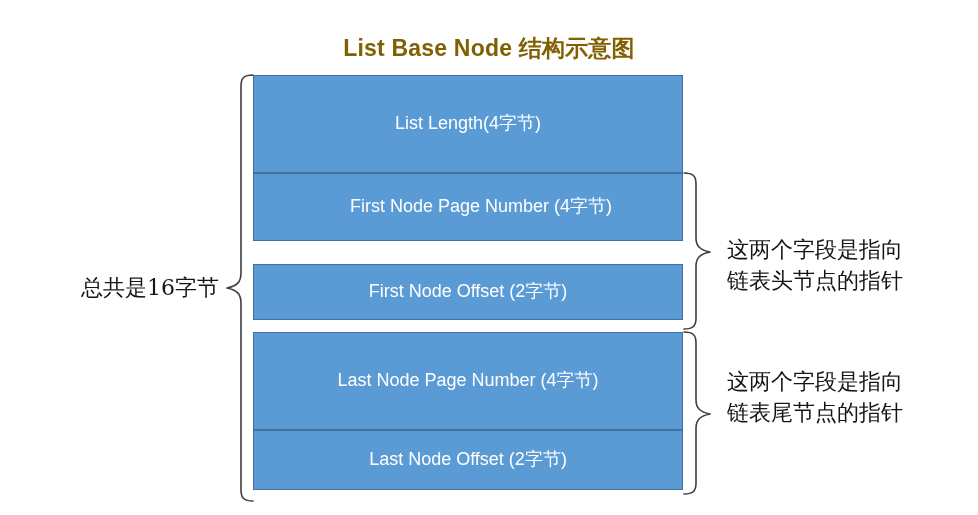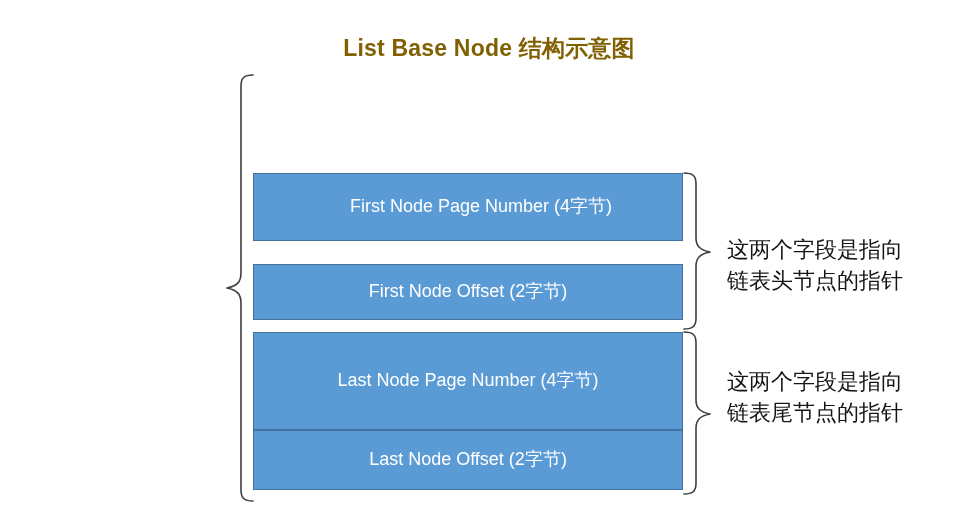--- a/index.html
+++ b/index.html
@@ -102,20 +102,23 @@
 </style>
 </head>
 <body>
 
 <div id="canvas">
 
   <div id="diagram-title">List Base Node 结构示意图</div>
 
   <div id="struct-stack">
 
+    <div class="field-box" style="top:0px; height:98px;">
+      <span class="field-label">List Length(4字节)</span>
+    </div>
 
     <div class="field-box" style="top:98px; height:68px;padding-left:26px;">
       <span class="field-label">First Node Page Number (4字节)</span>
     </div>
 
     <div class="field-box" style="top:189px; height:56px;">
       <span class="field-label">First Node Offset (2字节)</span>
     </div>
 
     <div class="field-box" style="top:257px; height:98px;">
@@ -151,20 +154,21 @@
   <svg class="brace-svg" id="tail-brace" style="left:679px; top:327px;" width="40" height="172" viewBox="0 0 40 172">
     <path class="brace-path" d="M 5 5
              C 14 5, 17 8, 17 16
              L 17 73
              C 17 81, 21 85, 31 87
              C 21 89, 17 93, 17 101
              L 17 156
              C 17 164, 14 167, 5 167"></path>
   </svg>
 
+  <div class="annotation" id="total-size-label">总共是16字节</div>
 
   <div class="annotation" id="head-pointer-note">
     <span class="note-line">这两个字段是指向</span>
     <span class="note-line">链表头节点的指针</span>
   </div>
 
   <div class="annotation" id="tail-pointer-note">
     <span class="note-line">这两个字段是指向</span>
     <span class="note-line">链表尾节点的指针</span>
   </div>

